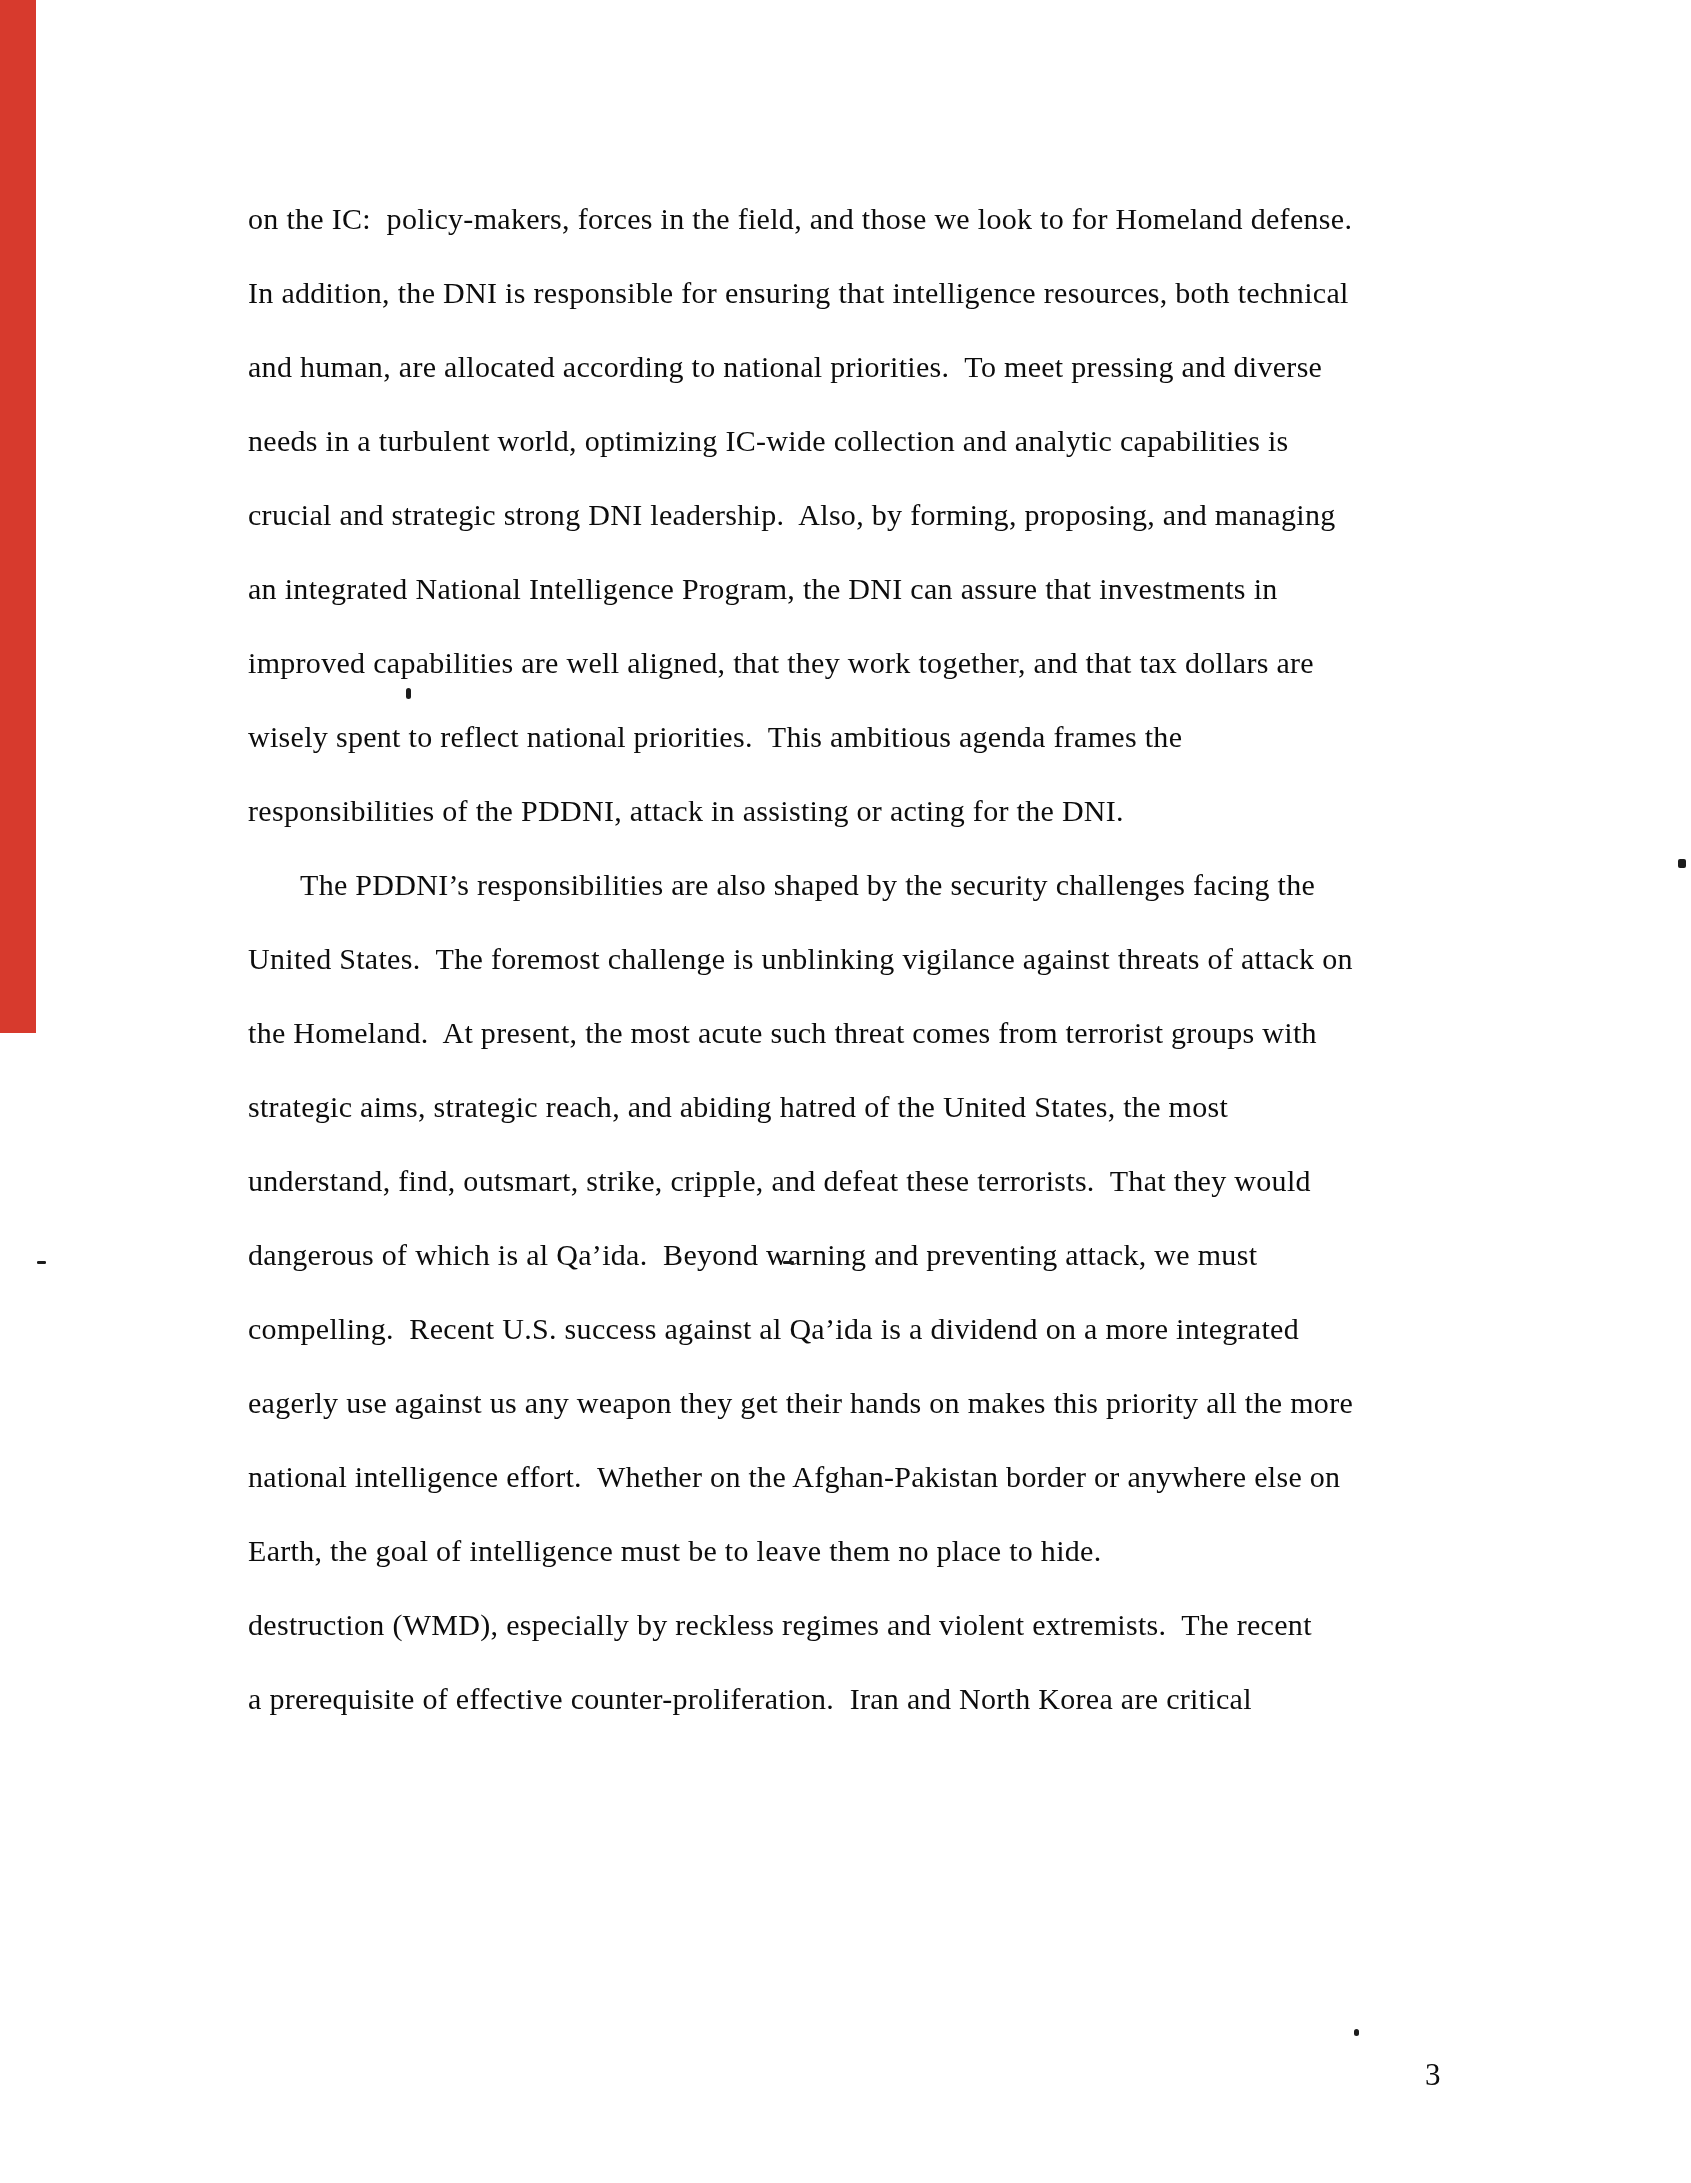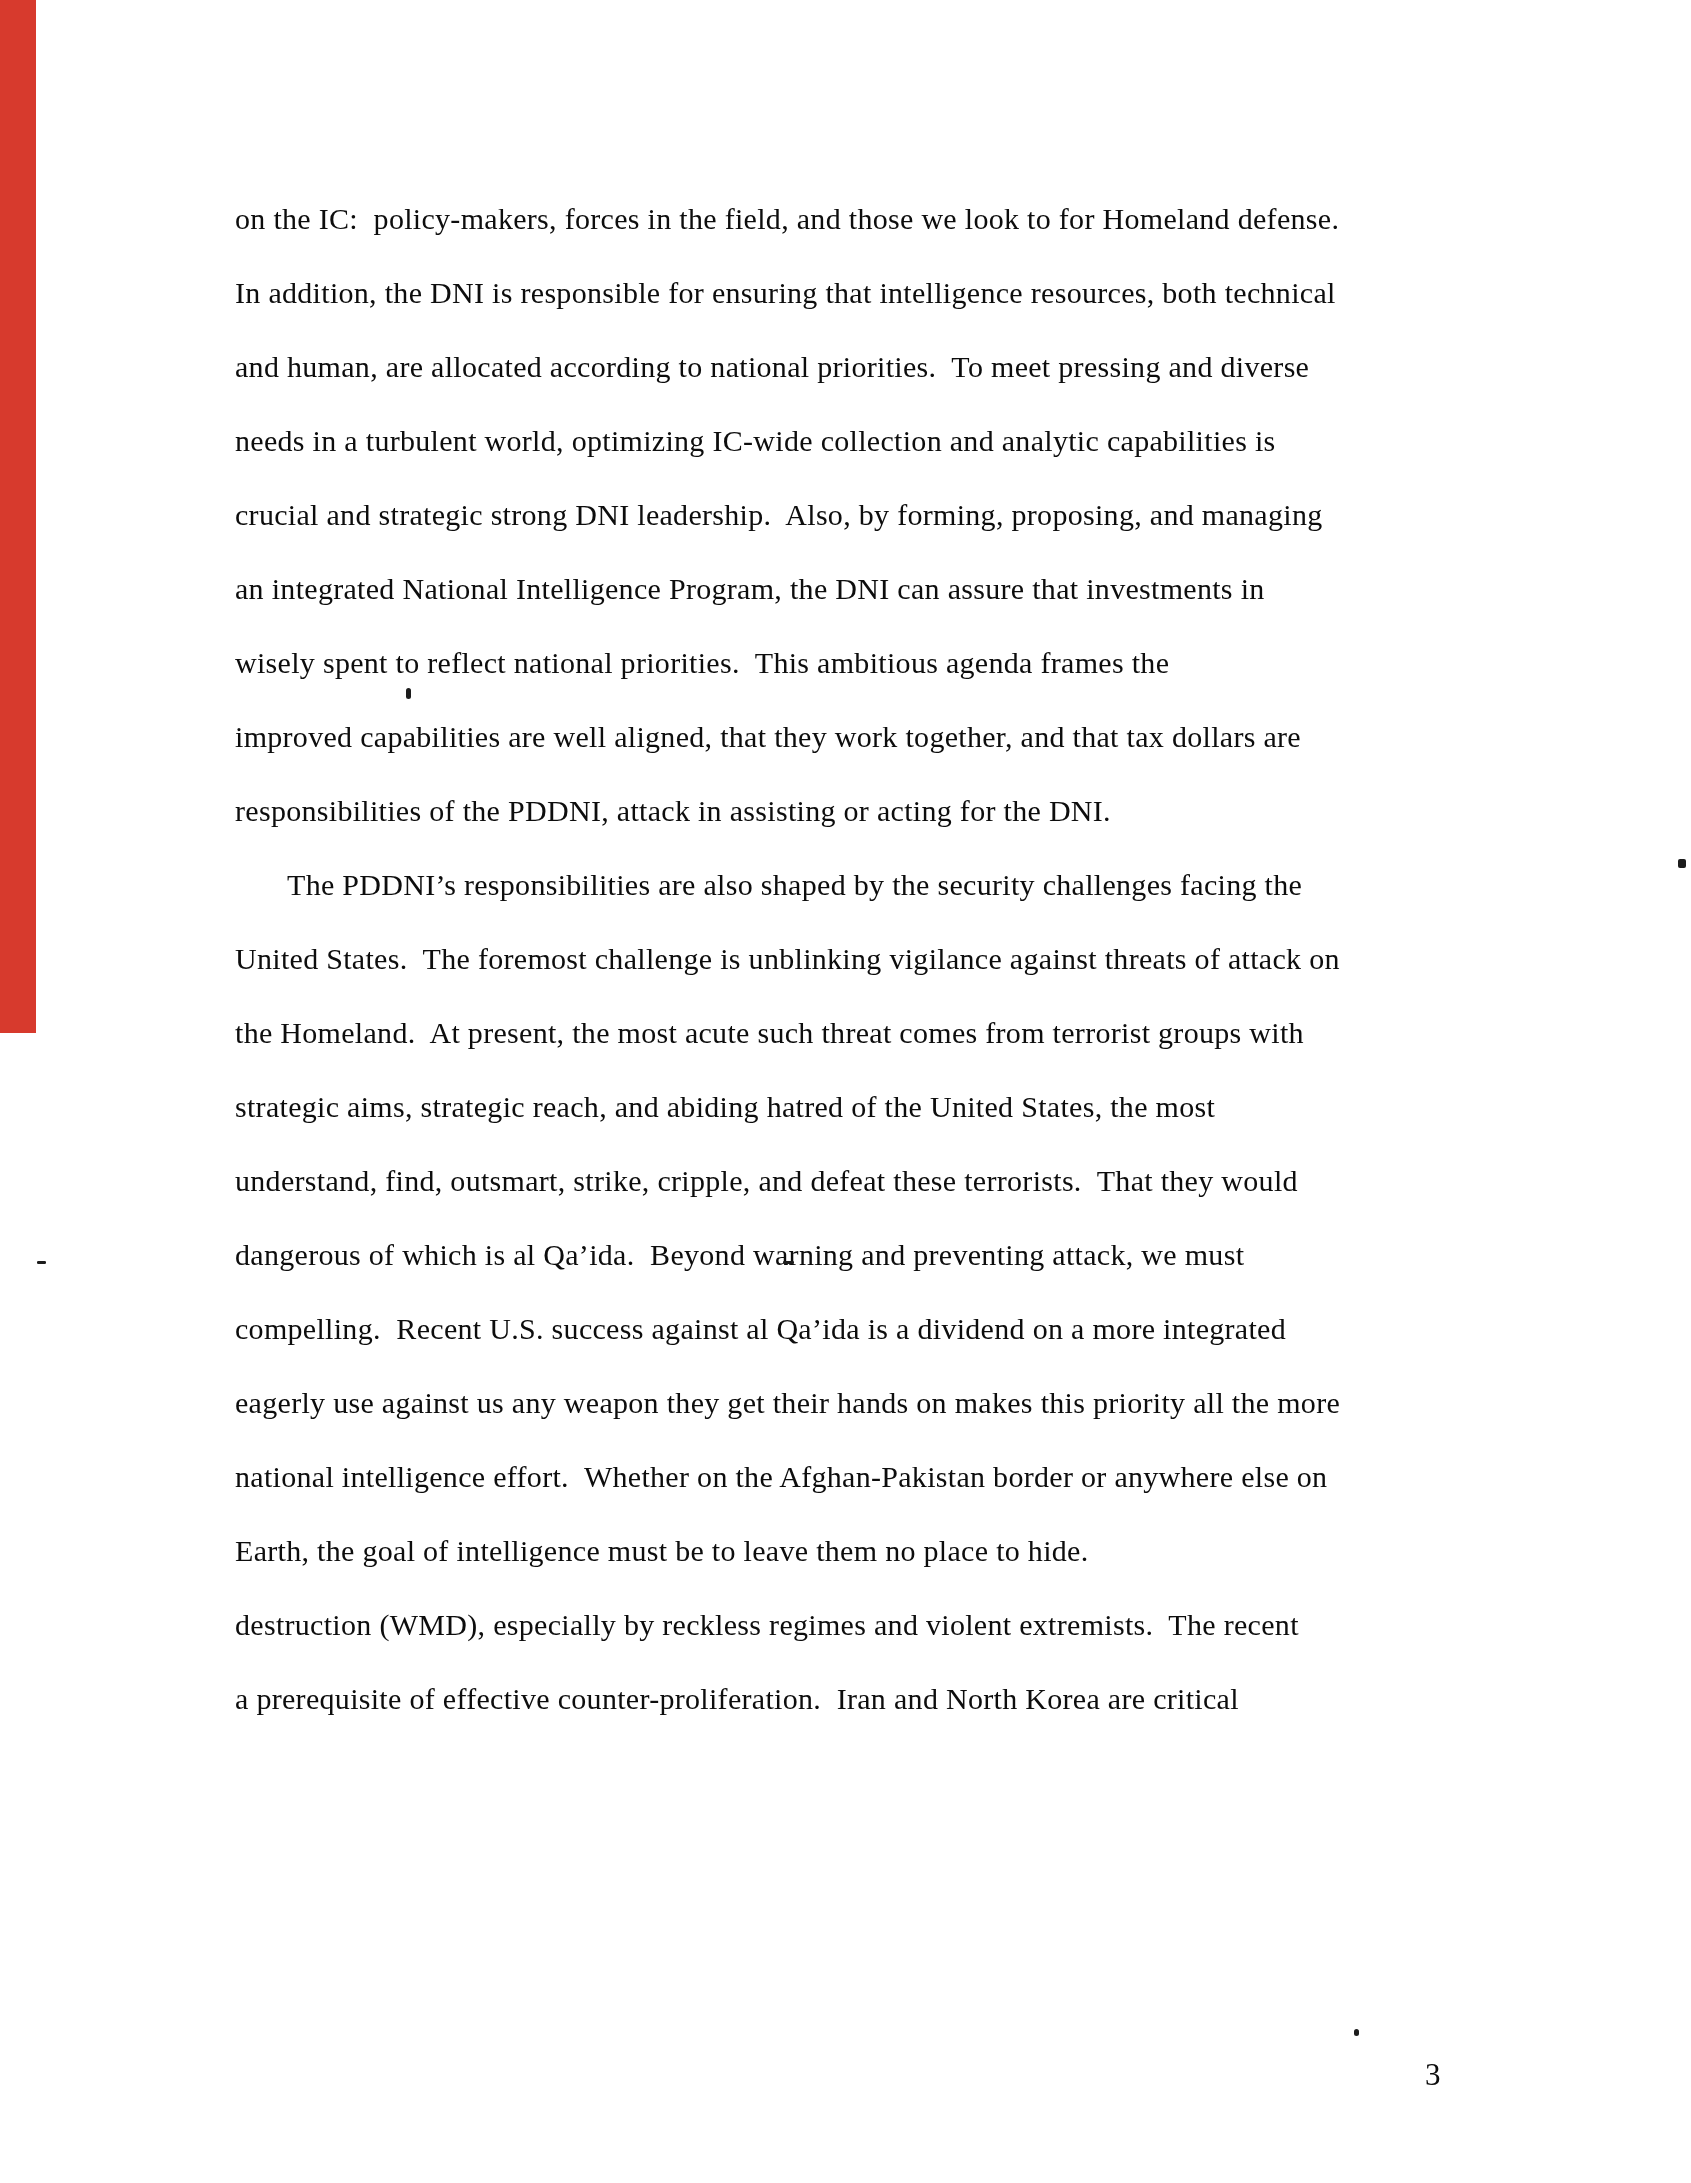--- a/index.html
+++ b/index.html
@@ -19,21 +19,21 @@
   .red-bar {
     position: absolute;
     left: 0;
     top: 0;
     width: 36px;
     height: 1033px;
     background: #d73a2d; 
   }
   .text-block {
     position: absolute;
-    left: 235px;
+    left: 248px;
     top: 182px;
     width: 1406px;
   }
   .line {
     height: 74px;
     line-height: 74px;
     font-size: 30px;
     letter-spacing: 0.3px;
     white-space: pre;       
     font-weight: 400;
@@ -59,22 +59,22 @@
 
 <div class="page">
   <div class="red-bar" style="background: rgb(215, 58, 45);"></div>
   <main class="text-block">
       <div class="line">on the IC:  policy-makers, forces in the field, and those we look to for Homeland defense.</div>
       <div class="line">In addition, the DNI is responsible for ensuring that intelligence resources, both technical</div>
       <div class="line">and human, are allocated according to national priorities.  To meet pressing and diverse</div>
       <div class="line">needs in a turbulent world, optimizing IC-wide collection and analytic capabilities is</div>
       <div class="line">crucial and strategic strong DNI leadership.  Also, by forming, proposing, and managing</div>
       <div class="line">an integrated National Intelligence Program, the DNI can assure that investments in</div>
+      <div class="line">improved capabilities are well aligned, that they work together, and that tax dollars are</div>
       <div class="line">wisely spent to reflect national priorities.  This ambitious agenda frames the</div>
-      <div class="line">improved capabilities are well aligned, that they work together, and that tax dollars are</div>
       <div class="line">responsibilities of the PDDNI, attack in assisting or acting for the DNI.</div>
       <div class="line indent">The PDDNI’s responsibilities are also shaped by the security challenges facing the</div>
       <div class="line">United States.  The foremost challenge is unblinking vigilance against threats of attack on</div>
       <div class="line">the Homeland.  At present, the most acute such threat comes from terrorist groups with</div>
       <div class="line">strategic aims, strategic reach, and abiding hatred of the United States, the most</div>
       <div class="line">understand, find, outsmart, strike, cripple, and defeat these terrorists.  That they would</div>
       <div class="line">dangerous of which is al Qa’ida.  Beyond warning and preventing attack, we must</div>
       <div class="line">compelling.  Recent U.S. success against al Qa’ida is a dividend on a more integrated</div>
       <div class="line">eagerly use against us any weapon they get their hands on makes this priority all the more</div>
       <div class="line">national intelligence effort.  Whether on the Afghan-Pakistan border or anywhere else on</div>

